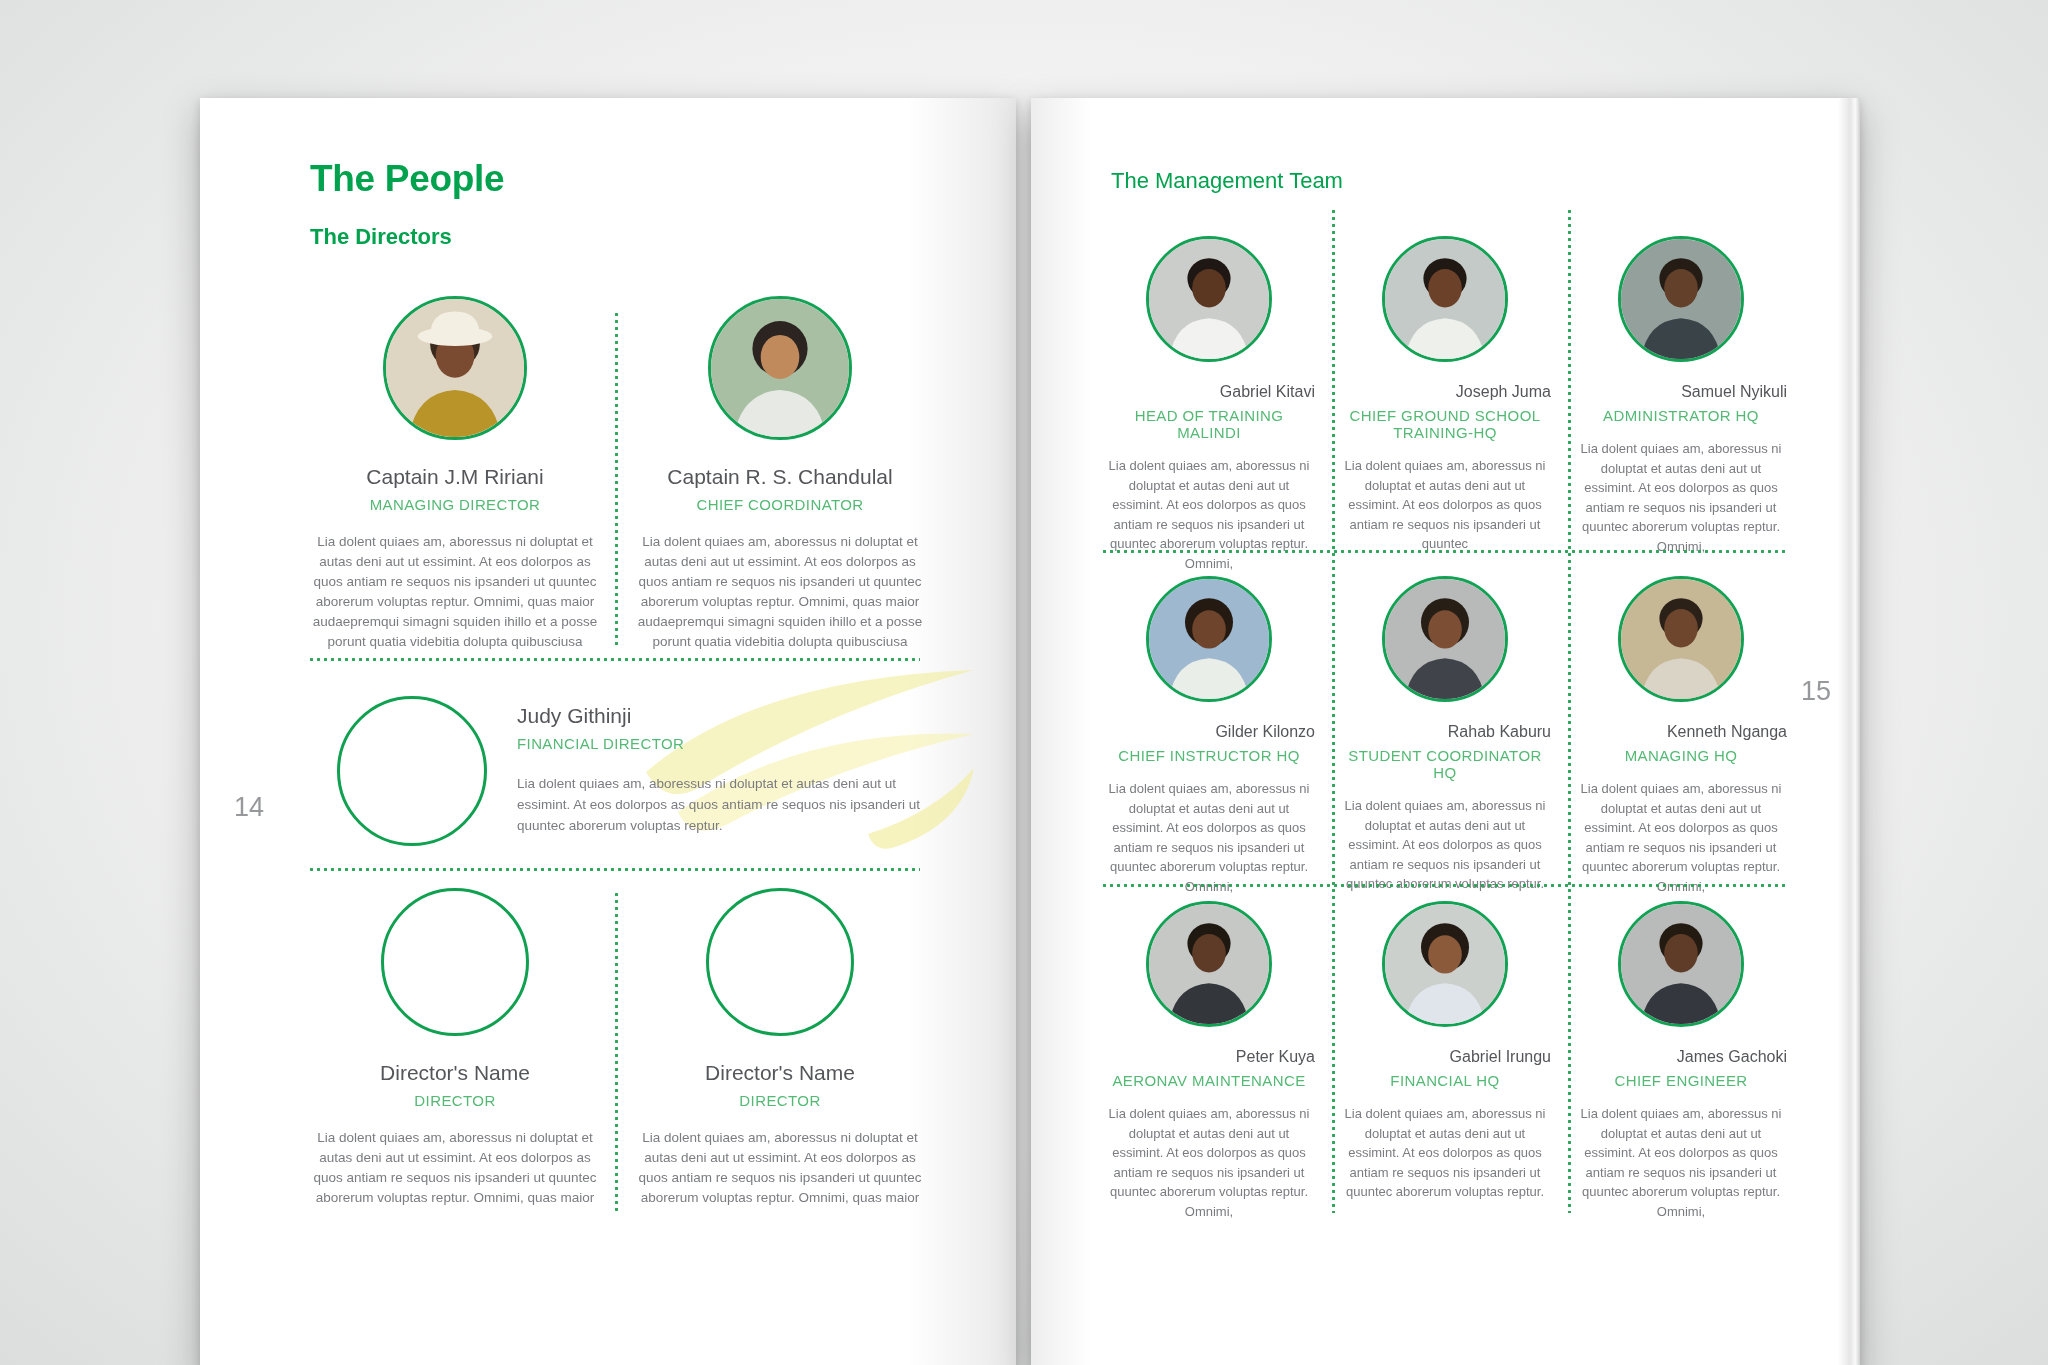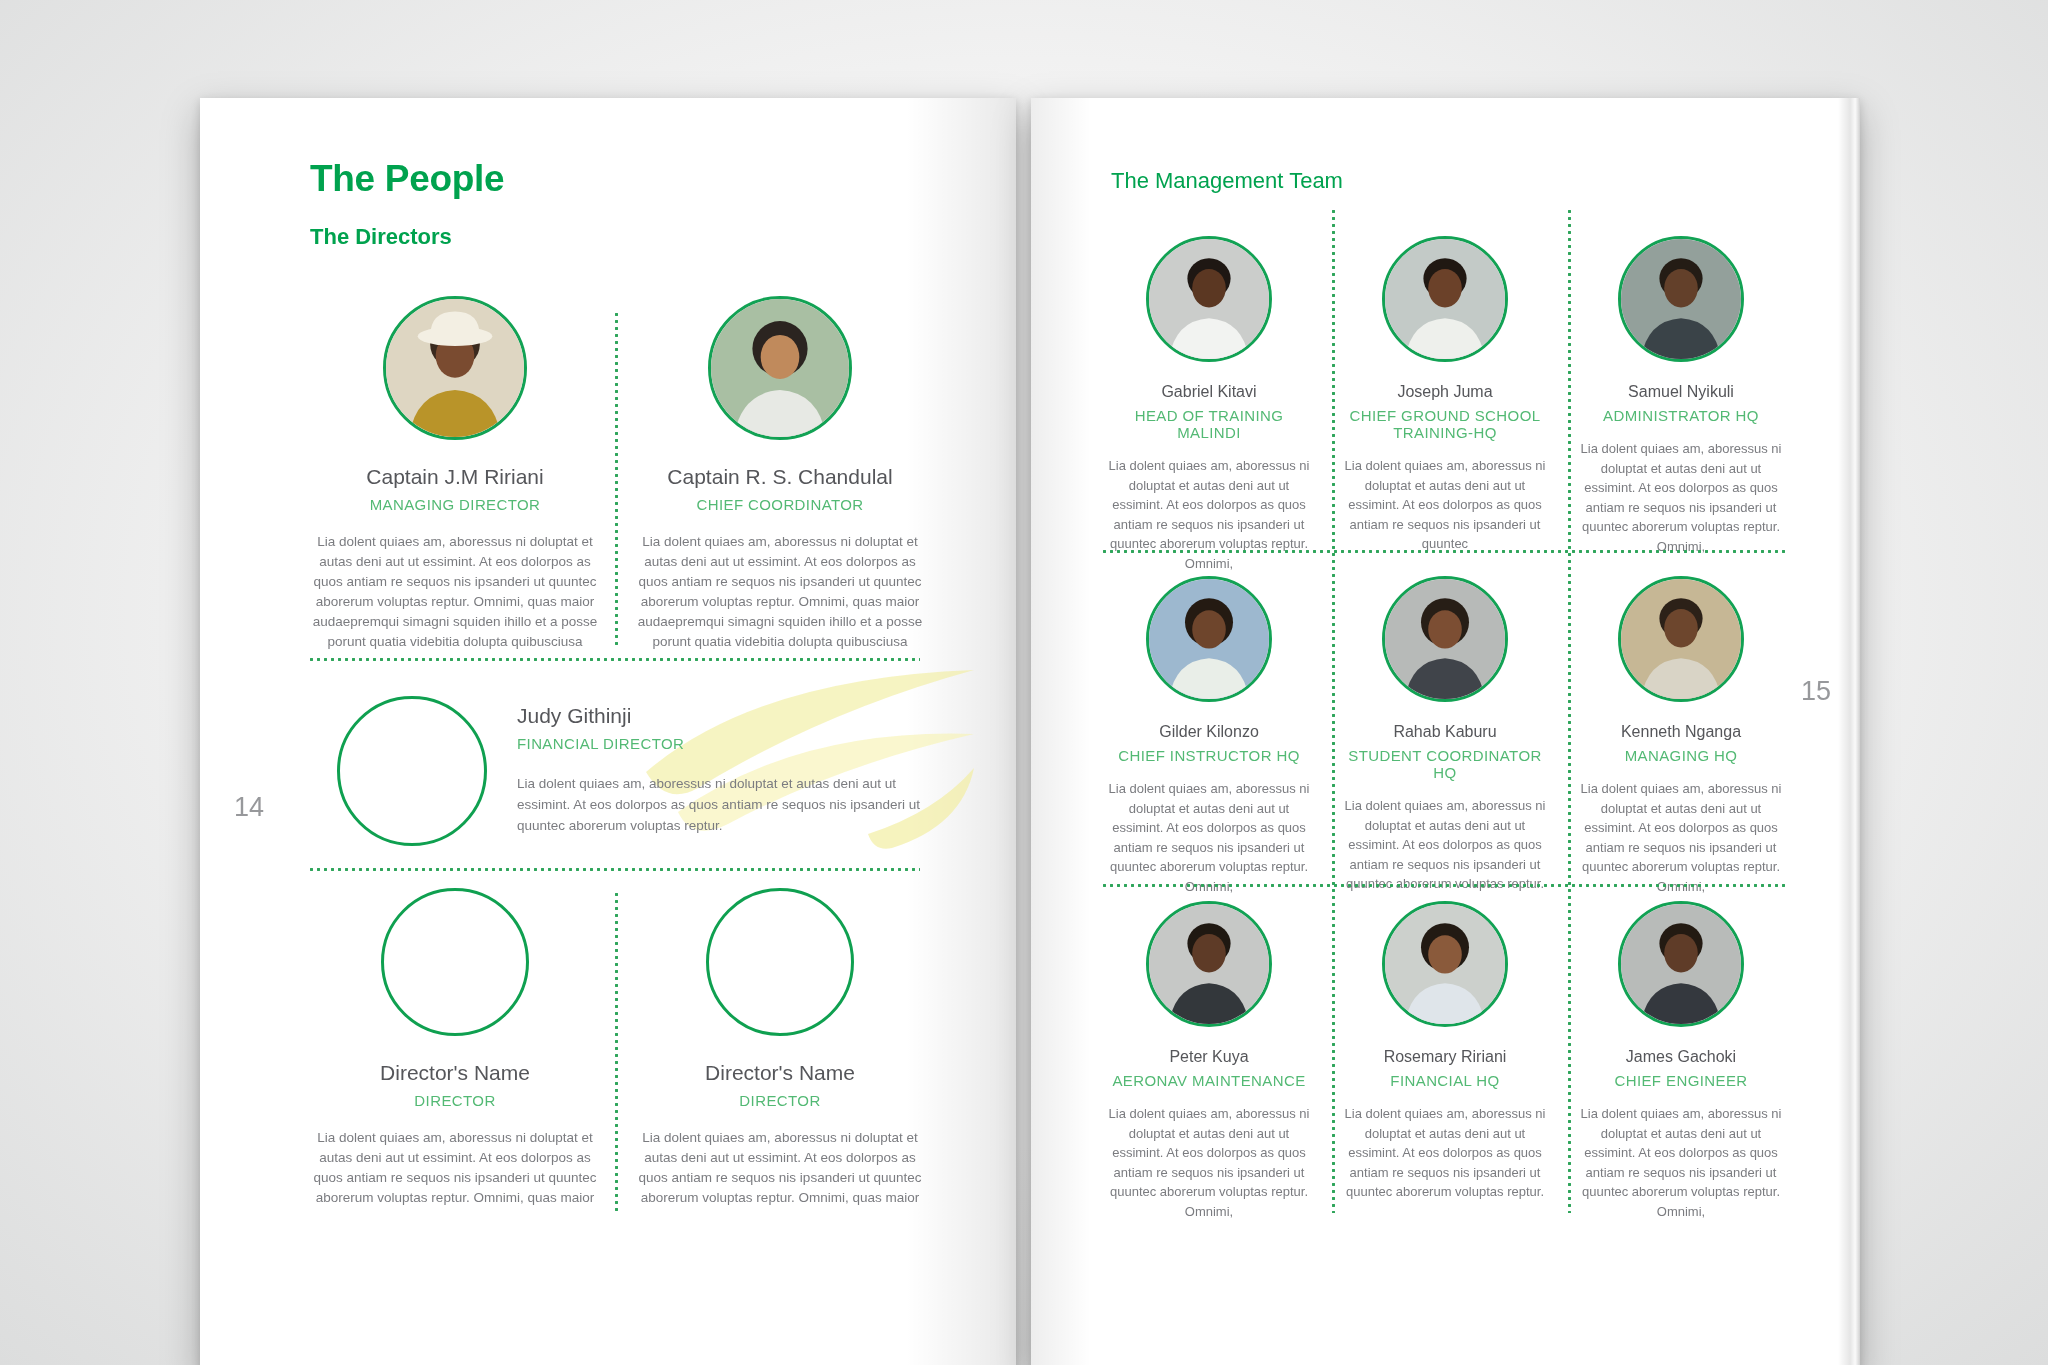--- a/index.html
+++ b/index.html
@@ -42,21 +42,21 @@
   .judy-text .bio{margin-top:21px;line-height:21px;}
 
   .watermark{position:absolute;left:440px;top:522px;width:340px;height:260px;z-index:1;opacity:.85;}
 
   .pnum{position:absolute;font-size:27px;color:#97989B;}
   .pnum-left{left:34px;top:694px;}
   .pnum-right{left:770px;top:578px;}
 
   .m-card{position:absolute;width:212px;text-align:center;}
   .m-card .photo{width:126px;height:126px;}
-  .m-card .name{margin-top:21px;font-size:16px;}
+  .m-card .name{margin-top:21px;font-size:16px;text-align:right;}
   .m-card .role{margin-top:6px;line-height:17px;}
   .m-card .bio{margin-top:15px;font-size:13px;line-height:19.5px;}
 </style>
 </head>
 <body>
 
 <div class="stage">
 
   <div class="page page-left">
     <div class="l-title">The People</div>
@@ -236,21 +236,21 @@
 
     <div class="m-card" style="left:308px;top:803px;">
       <div class="photo">
         <svg viewBox="0 0 100 100">
           <rect width="100" height="100" fill="#ccd0cc"></rect>
           <ellipse cx="50" cy="36" rx="20" ry="20" fill="#221a13"></ellipse>
           <ellipse cx="50" cy="42" rx="14" ry="16" fill="#8a5a3b"></ellipse>
           <path d="M16 104 Q20 68 50 66 Q80 68 84 104 Z" fill="#dfe5ea"></path>
         </svg>
       </div>
-      <div class="name">Rosemary Ririani</div>
+      <div class="name">Gabriel Irungu</div>
       <div class="role">FINANCIAL HQ</div>
       <div class="bio">Lia dolent quiaes am, aboressus ni doluptat et autas deni aut ut essimint. At eos dolorpos as quos antiam re sequos nis ipsanderi ut quuntec aborerum voluptas reptur.</div>
     </div>
 
     <div class="m-card" style="left:544px;top:803px;">
       <div class="photo">
         <svg viewBox="0 0 100 100">
           <rect width="100" height="100" fill="#b8bbb9"></rect>
           <ellipse cx="50" cy="33" rx="18" ry="17" fill="#231a12"></ellipse>
           <ellipse cx="50" cy="41" rx="14" ry="16" fill="#5f3c28"></ellipse>

